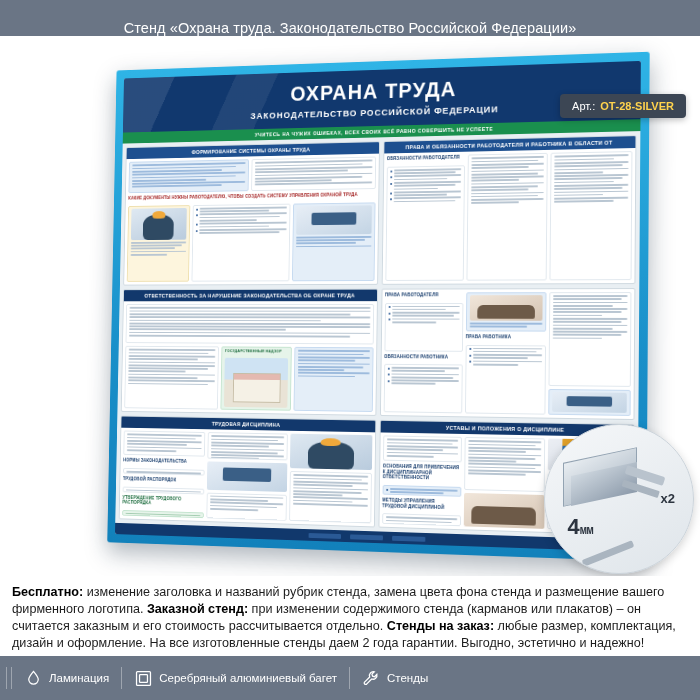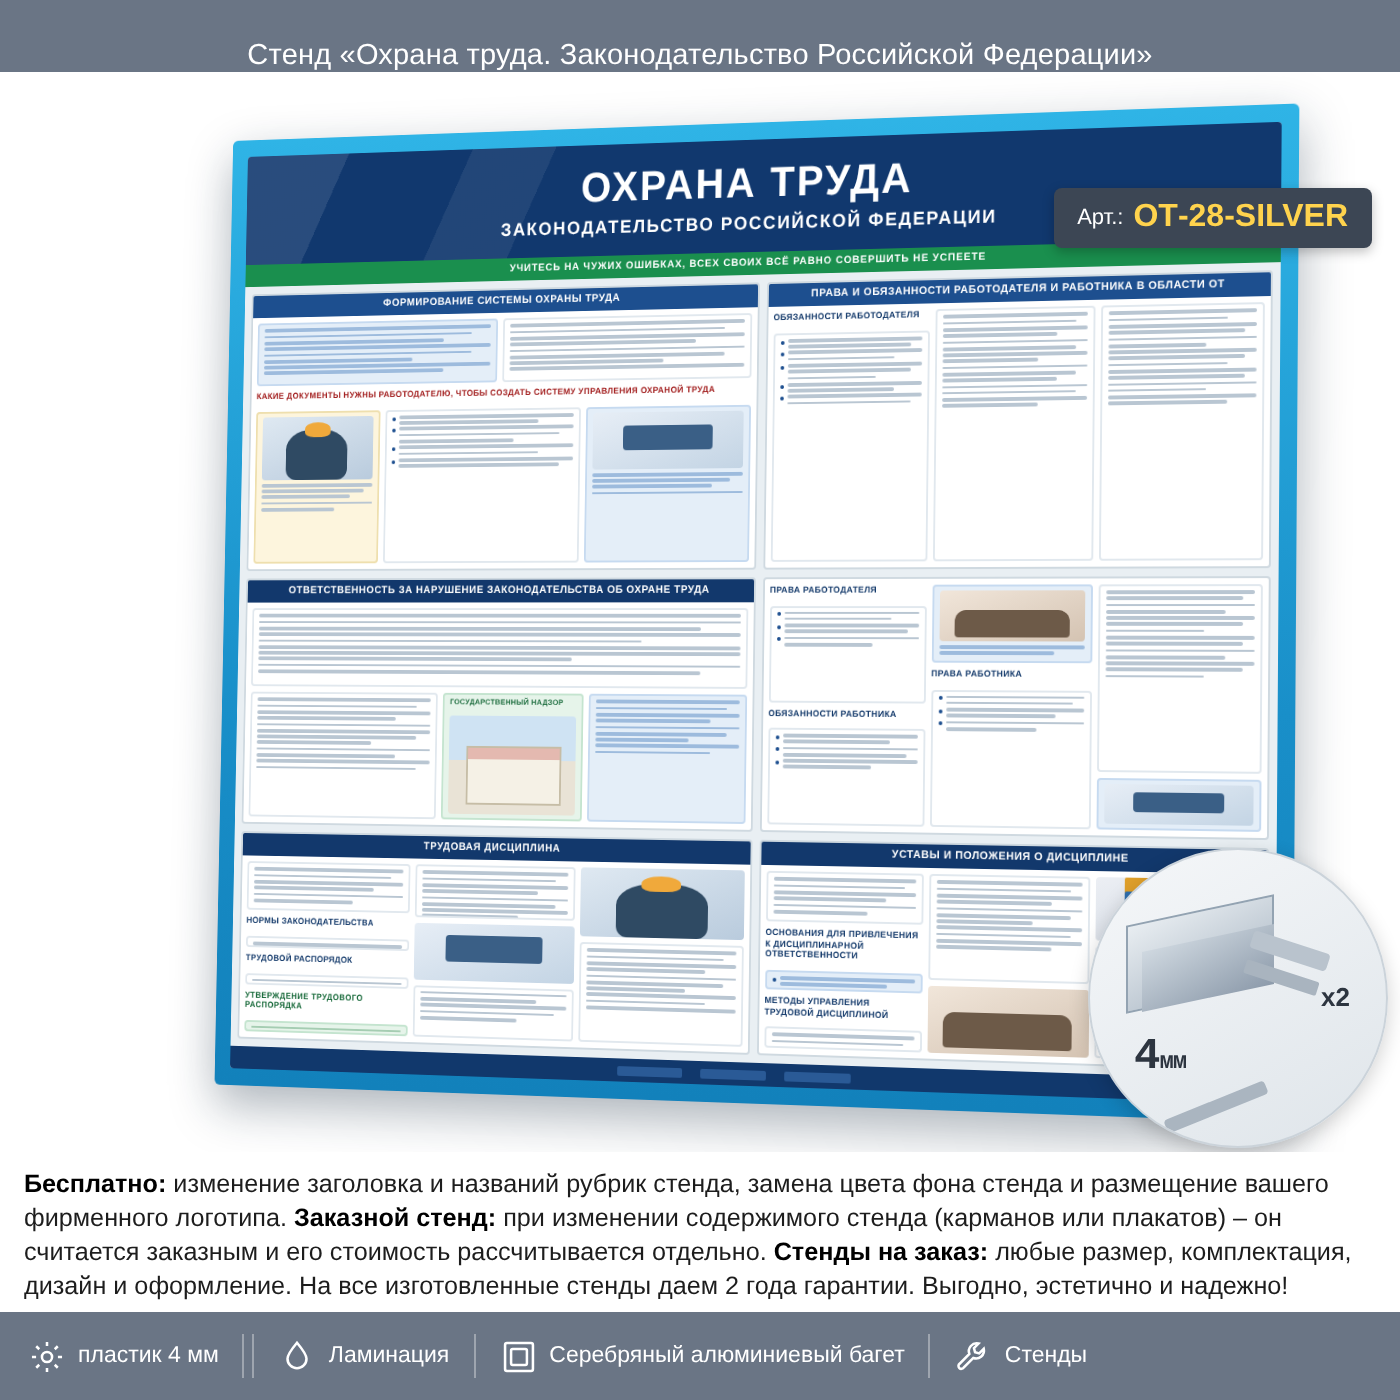--- a/index.html
+++ b/index.html
@@ -232,21 +232,21 @@
     position:absolute;
     right:14px; top:58px;
     background:#3c4654;
     color:#fff;
     border-radius:4px;
     padding:6px 12px;
     font-size:11px;
     display:flex; align-items:center; gap:5px;
     box-shadow:0 2px 6px rgba(0,0,0,.25);
   }
-  .art-badge b { color:#ffd34d; font-size:16px; }
+  .art-badge b { color:#ffd34d; font-size:11px; }
 
   
   .mount {
     position:absolute;
     right:6px; bottom:2px;
     width:150px; height:150px;
     border-radius:50%;
     background:linear-gradient(150deg,#f5f7f9,#dfe5ea);
     border:1px solid #cbd3da;
     box-shadow:0 3px 10px rgba(0,0,0,.18);
@@ -882,29 +882,20 @@
   </div>
 
 </div>
 
 <div class="desc">
   <b>Бесплатно:</b><span> изменение заголовка и названий рубрик стенда, замена цвета фона стенда и размещение вашего фирменного логотипа. </span><b>Заказной стенд:</b><span> при изменении содержимого стенда (карманов или плакатов) – он считается заказным и его стоимость рассчитывается отдельно. </span><b>Стенды на заказ:</b><span> любые размер, комплектация, дизайн и оформление. На все изготовленные стенды даем 2 года гарантии. Выгодно, эстетично и надежно!</span>
 </div>
 
 <div class="feat-bar">
 
-  <div class="feat">
-    <span class="ic">
-      <svg viewBox="0 0 24 24" fill="none" stroke="#ffffff" stroke-width="1.6">
-        <circle cx="12" cy="12" r="3.2"></circle>
-        <path d="M12 2.5v2.6M12 18.9v2.6M2.5 12h2.6M18.9 12h2.6M5.2 5.2l1.9 1.9M16.9 16.9l1.9 1.9M18.8 5.2l-1.9 1.9M7.1 16.9l-1.9 1.9"></path>
-      </svg>
-    </span>
-    <span>пластик 4 мм</span>
-  </div>
 
   <span class="divider"></span>
 
 
   <span class="divider"></span>
 
   <div class="feat">
     <span class="ic">
       <svg viewBox="0 0 24 24" fill="none" stroke="#ffffff" stroke-width="1.6">
         <path d="M12 3c3.6 4.3 6 7.3 6 10.1A6 6 0 0 1 6 13.1C6 10.3 8.4 7.3 12 3z"></path>

